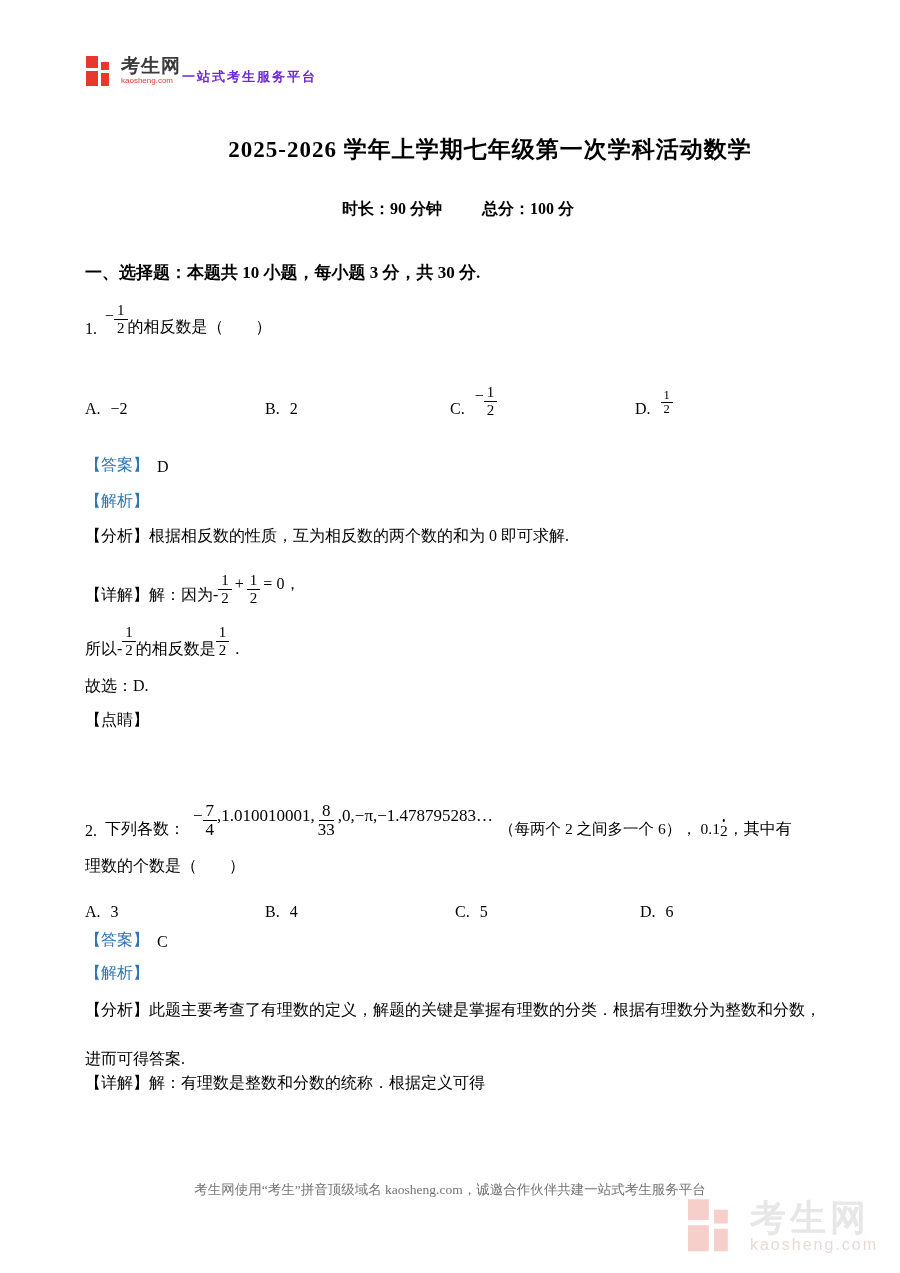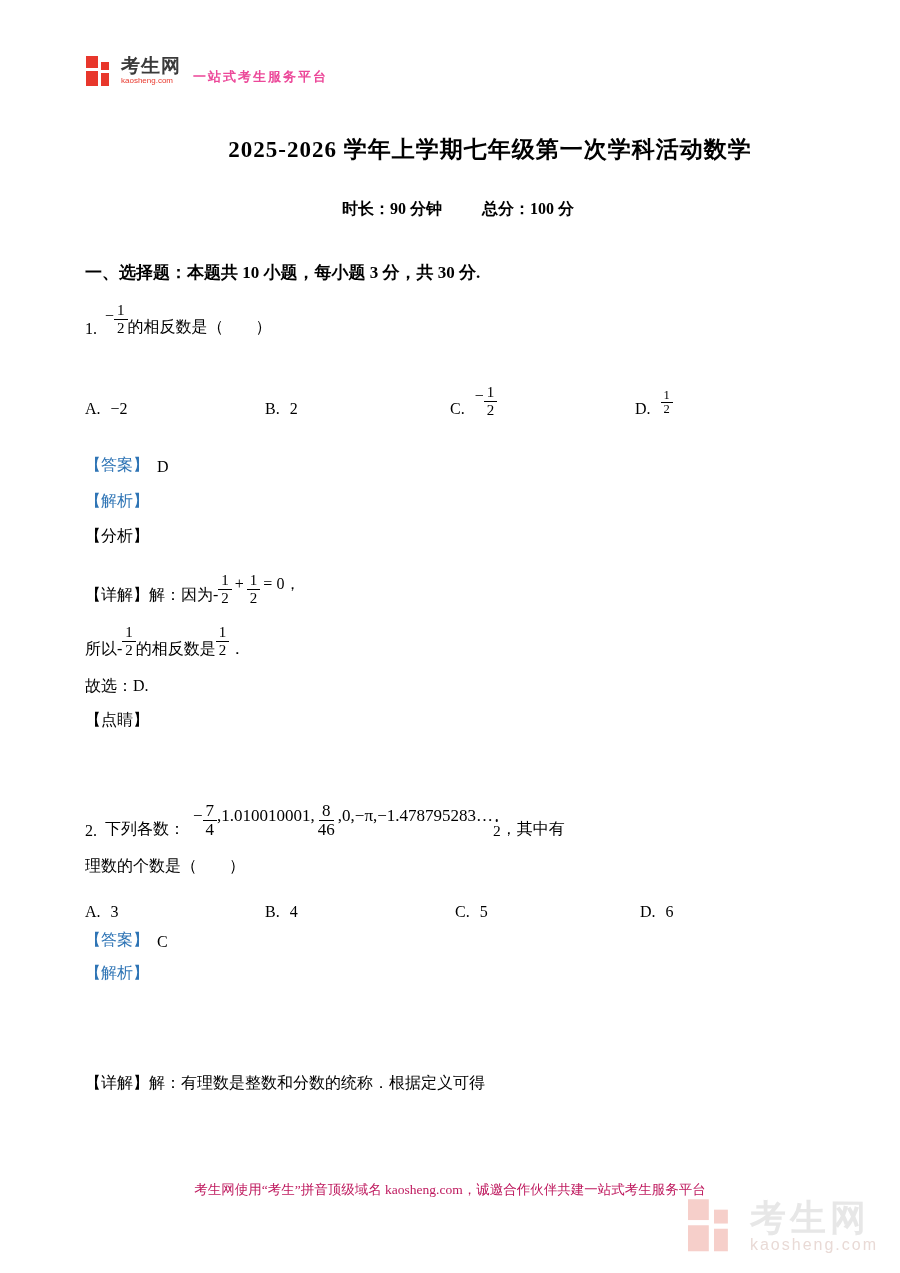--- a/index.html
+++ b/index.html
@@ -9,21 +9,21 @@
     overflow:hidden;
   }
   .abs { position:absolute; }
 
   
   .logo { top:56px; left:86px; display:flex; align-items:flex-start; }
   .logo-mark { width:30px; height:32px; }
   .logo-textcol { margin-left:5px; display:flex; flex-direction:column; }
   .logo-name { font-size:19px; font-weight:bold; color:#3a3a3a; letter-spacing:1px; line-height:20px; font-family:"Liberation Sans","DejaVu Sans",sans-serif; }
   .logo-domain { font-size:8px; color:#e8372c; line-height:9px; font-family:"Liberation Sans","DejaVu Sans",sans-serif; }
-  .logo-tagline { margin-left:12px; margin-top:12px; font-size:13px; font-weight:bold; color:#ec4899; letter-spacing:2px; font-family:"Liberation Sans","DejaVu Sans",sans-serif; }
+  .logo-tagline { margin-left:1px; margin-top:12px; font-size:13px; font-weight:bold; color:#6d28d9; letter-spacing:2px; font-family:"Liberation Sans","DejaVu Sans",sans-serif; }
 
   
   .doc-title { top:134px; left:0; width:100%; text-align:center; font-size:23px; font-weight:bold; letter-spacing:1px;margin-left:40px; }
   .doc-sub { top:199px; left:0; width:100%; text-align:center; font-size:16px; font-weight:bold; }
   .doc-sub span { margin:16px 10px;padding-left:16px; }
   .section-head { top:261px; left:85px; font-size:17px; font-weight:bold; }
 
   
   .trow { left:85px; font-size:16px; display:flex; align-items:flex-end; white-space:nowrap; }
   .blue { color:#2e74b5; }
@@ -48,21 +48,21 @@
 
   
   .dotover { position:relative; display:inline-block; }
   .dotover::after { content:""; position:absolute; top:-3px; left:50%; transform:translateX(-50%);
     width:2.5px; height:2.5px; border-radius:50%; background:#000; }
 
   
   .para { left:85px; width:742px; font-size:16px; line-height:49px; white-space:normal; }
 
   
-  .footer { top:1181px; left:0; width:100%; text-align:center; font-size:13.5px; color:#be185d; }
+  .footer { top:1181px; left:0; width:100%; text-align:center; font-size:13.5px; color:#737373; }
 
   
   .watermark { top:1198px; right:22px; display:flex; align-items:center; opacity:1; }
   .wm-mark { width:52px; height:58px; }
   .wm-col { margin-left:10px; display:flex; flex-direction:column; }
   .wm-name { font-size:36px; font-weight:bold; color:#e7e7e7; letter-spacing:4px; line-height:36px; font-family:"Liberation Sans","DejaVu Sans",sans-serif; }
   .wm-domain { font-size:16px; color:#e9dad6; letter-spacing:2px; line-height:18px; font-family:"Liberation Sans","DejaVu Sans",sans-serif; }
 </style>
 </head>
 <body>
@@ -128,20 +128,21 @@
 
   <div class="abs trow" style="top:455px;">
     <span class="blue gap-r">【答案】</span>
     <span>D</span>
   </div>
   <div class="abs trow" style="top:491px;">
     <span class="blue">【解析】</span>
   </div>
   <div class="abs trow" style="top:526px;">
     <span>【分析】</span>
+    <span>根据相反数的性质，互为相反数的两个数的和为 0 即可求解.</span>
   </div>
 
   <div class="abs trow" style="top:558px; height:48px;">
     <span>【详解】</span>
     <span>解：因为-</span>
     <span class="frac">
       <span class="fnum">1</span>
       <span class="fden">2</span>
     </span>
     <span class="lift13" style="margin-left:3px;margin-right:3px;">+</span>
@@ -176,23 +177,24 @@
     <span class="gap-r">2.</span>
     <span style="margin-right:8px;">下列各数：</span>
     <span class="lift14 mathtxt">−</span>
     <span class="frac big">
       <span class="fnum">7</span>
       <span class="fden">4</span>
     </span>
     <span class="lift14 mathtxt">,1.010010001,</span>
     <span class="frac big">
       <span class="fnum">8</span>
-      <span class="fden">46</span>
+      <span class="fden">33</span>
     </span>
     <span class="lift14 mathtxt">,0,−π,−1.478795283…</span>
+    <span style="margin-left:6px; font-size:15.5px;">（每两个 2 之间多一个 6）， 0.1</span>
     <span class="dotover" style="font-size:15.5px;">2</span>
     <span style="font-size:16px;">，其中有</span>
   </div>
 
   <div class="abs trow" style="top:856px;">理数的个数是（　　）</div>
 
   <div class="abs optrow" style="top:881px; height:40px;">
     <span class="opt" style="left:0;">
       <span class="olabel">A.</span>
       <span>3</span>
@@ -210,20 +212,23 @@
       <span>6</span>
     </span>
   </div>
 
   <div class="abs trow" style="top:930px;">
     <span class="blue gap-r">【答案】</span>
     <span>C</span>
   </div>
   <div class="abs trow" style="top:963px;">
     <span class="blue">【解析】</span>
+  </div>
+  <div class="abs para" style="top:985px;">
+    <span>【分析】</span><span>此题主要考查了有理数的定义，解题的关键是掌握有理数的分类．根据有理数分为整数和分数，进而可得答案.</span>
   </div>
   <div class="abs trow" style="top:1073px;">
     <span>【详解】</span>
     <span>解：有理数是整数和分数的统称．根据定义可得</span>
   </div>
 
   <div class="abs footer">考生网使用“考生”拼音顶级域名 kaosheng.com，诚邀合作伙伴共建一站式考生服务平台</div>
 
   <div class="abs watermark">
     <svg class="wm-mark" viewBox="0 0 30 32">

